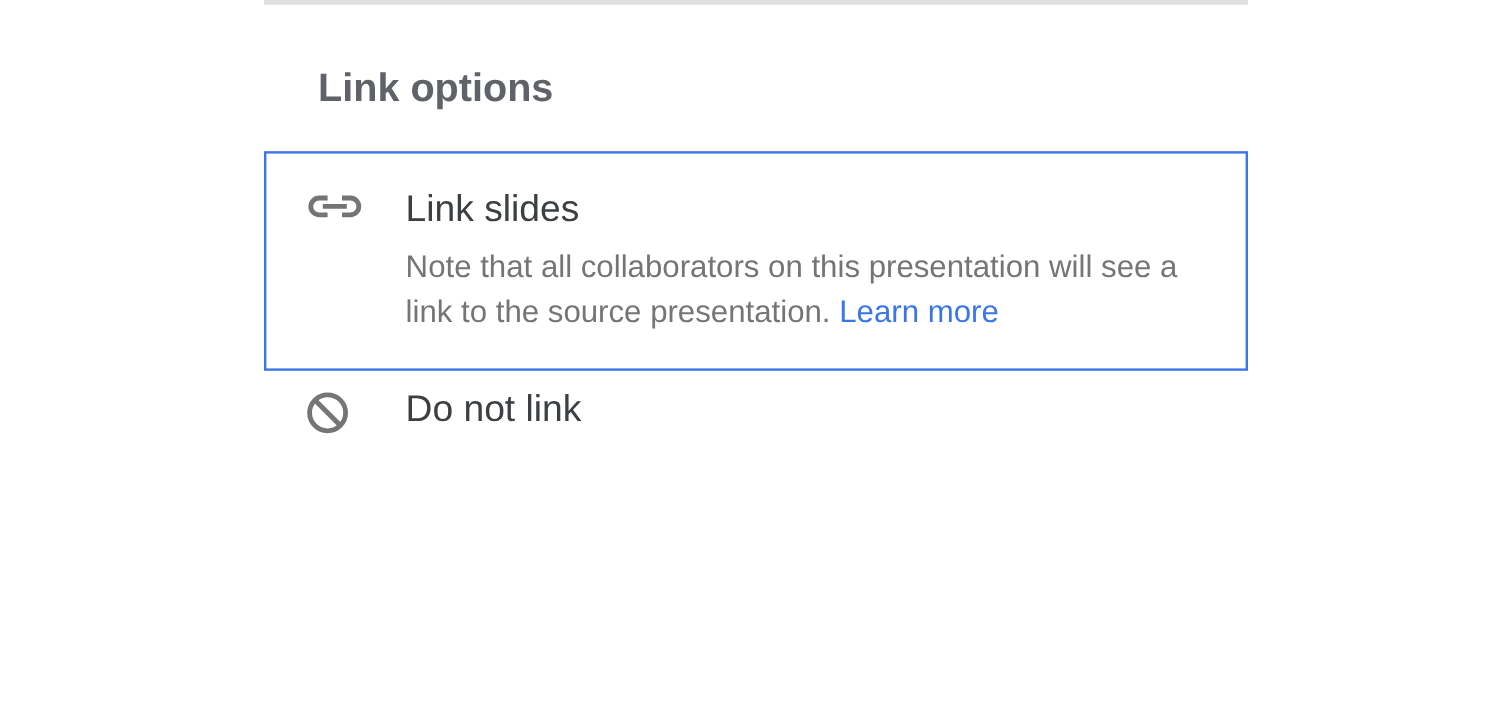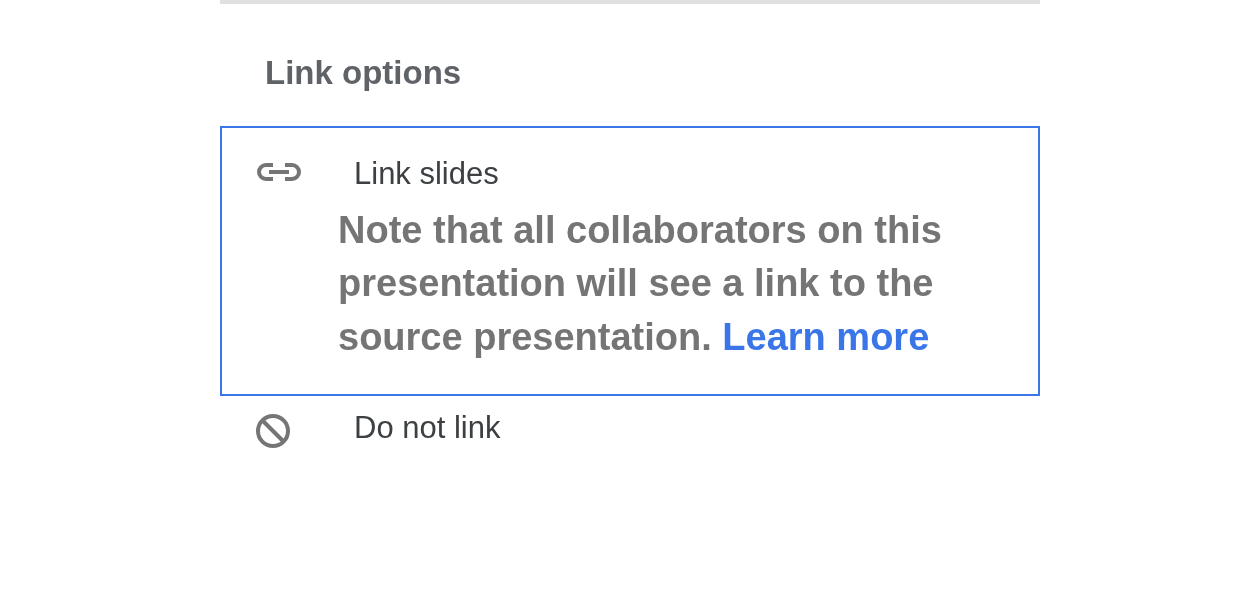--- a/index.html
+++ b/index.html
@@ -54,25 +54,24 @@
     .option-content {
       flex: 1;
       padding-left: 28px;
     }
     .option-title {
       font-size: 31px;
       font-weight: 400;
       color: #3c4043;
       margin-bottom: 10px;
       line-height: 1.3;
-      margin-left: 16px;
     }
     .option-description {
-      font-size: 38px;
-      font-weight: 700;
+      font-size: 26px;
+      font-weight: 400;
       color: #757575;
       line-height: 1.4;
     }
     .learn-more {
       color: #3a76e8;
       cursor: pointer;
     }
     .link-icon svg {
       width: 50px;
       height: 28px;

